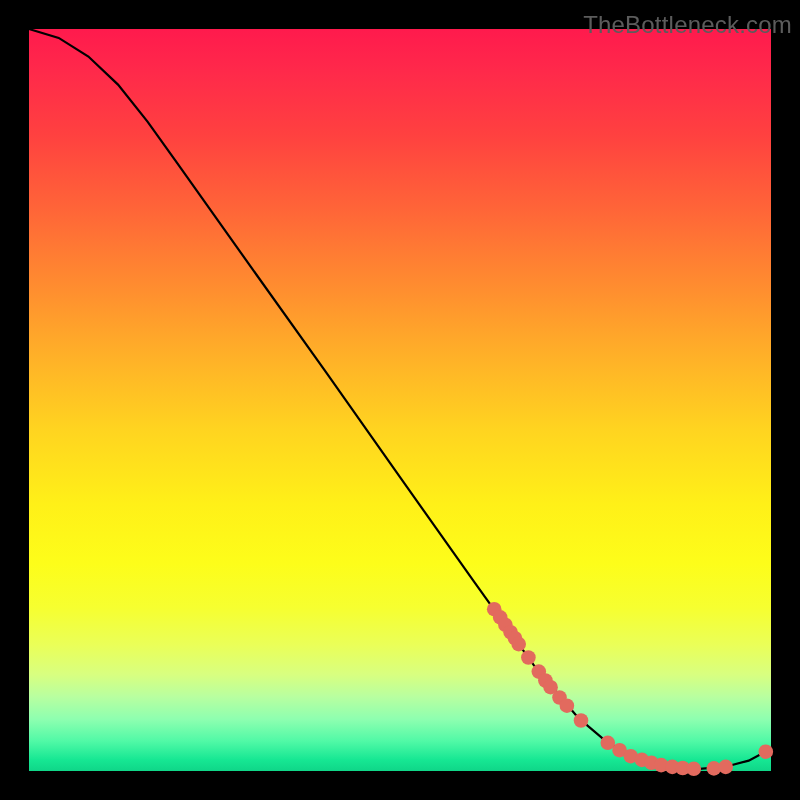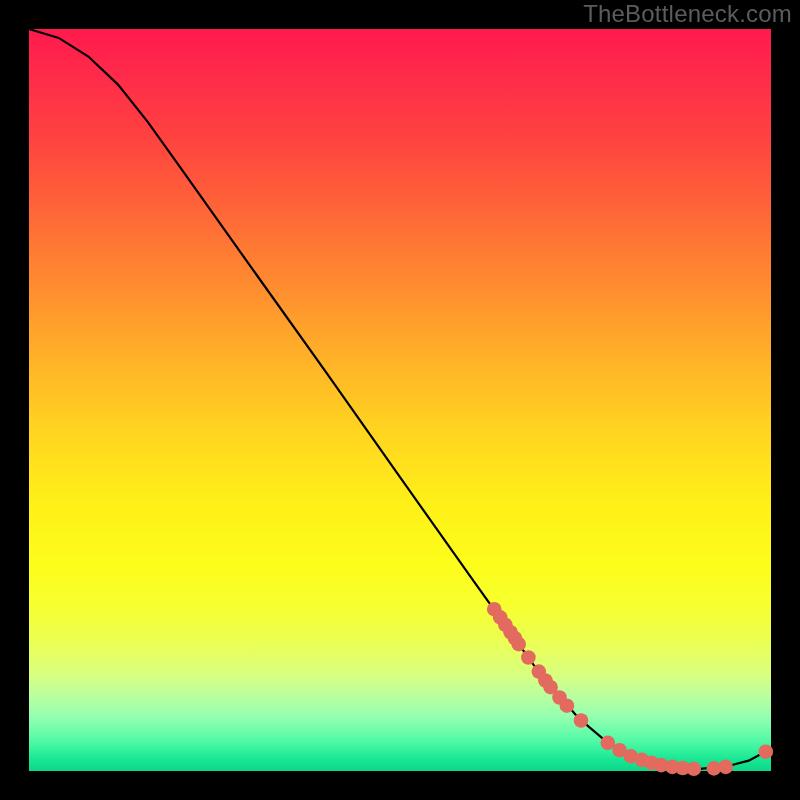--- a/index.html
+++ b/index.html
@@ -39,21 +39,21 @@
       #d8ff80 87%,
       #b8ffa0 90%,
       #8effb0 93%,
       #50f9a6 96%,
       #16e793 98.5%,
       #0fd688 100%
     );
   }
   .watermark {
     position: absolute;
-    top: 0;
+    top: 11px;
     right: 8px;
     color: #5c5c5c;
     font-size: 24px;
     font-weight: 400;
     letter-spacing: 0.2px;
     user-select: none;
   }
   svg.curve {
     position: absolute;
     left: 0;

